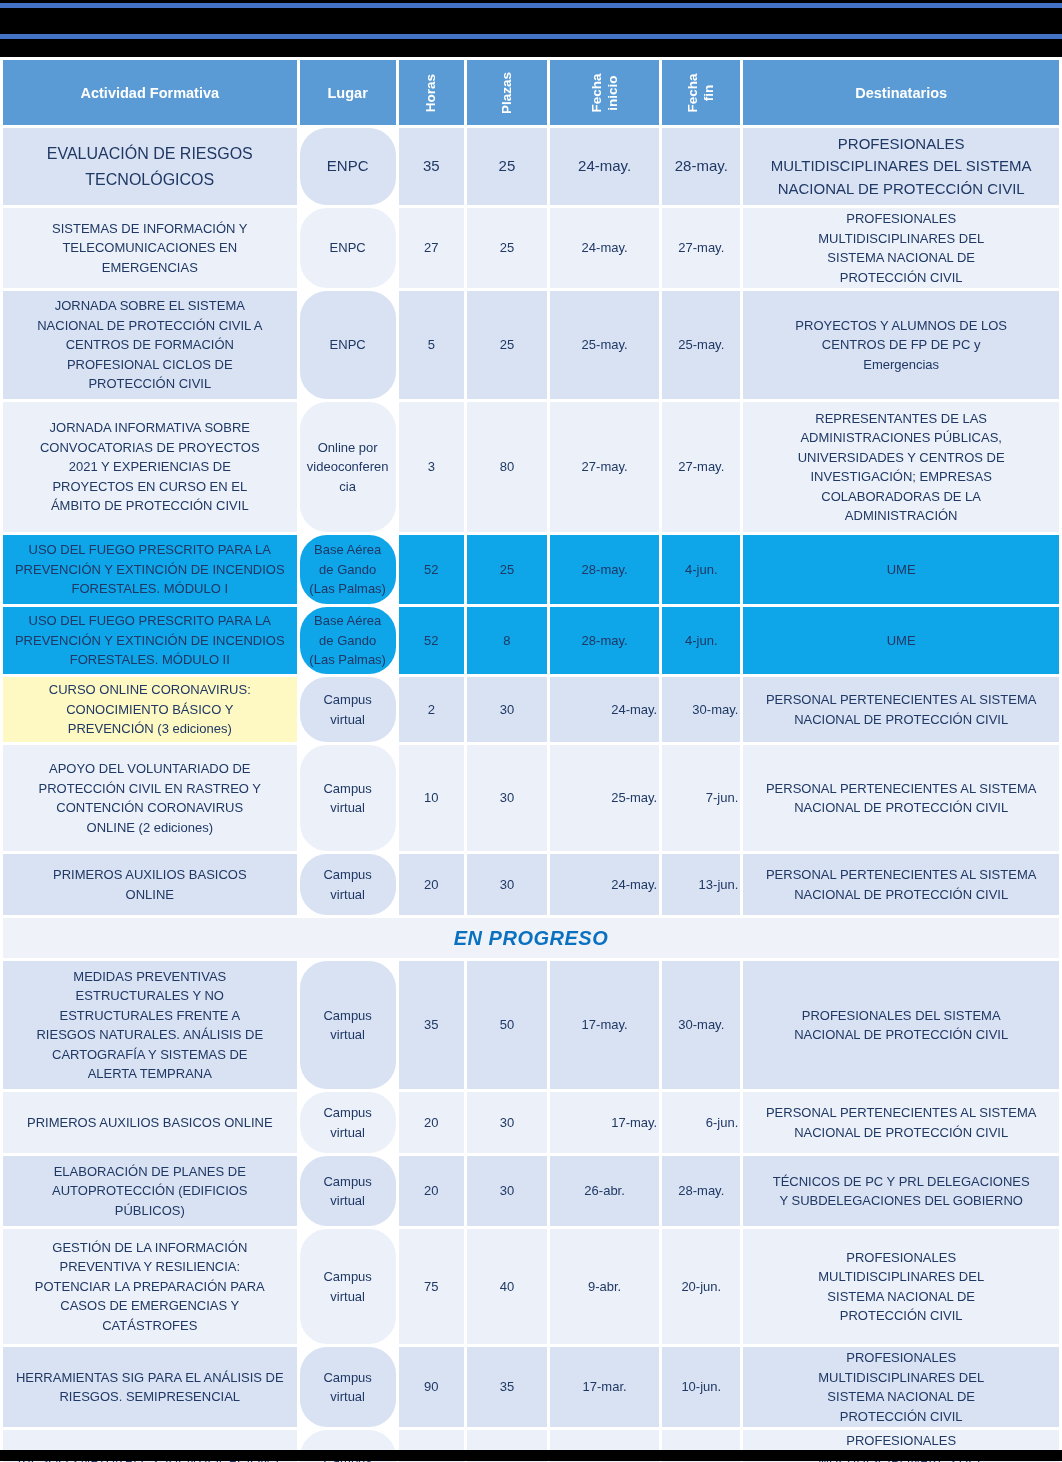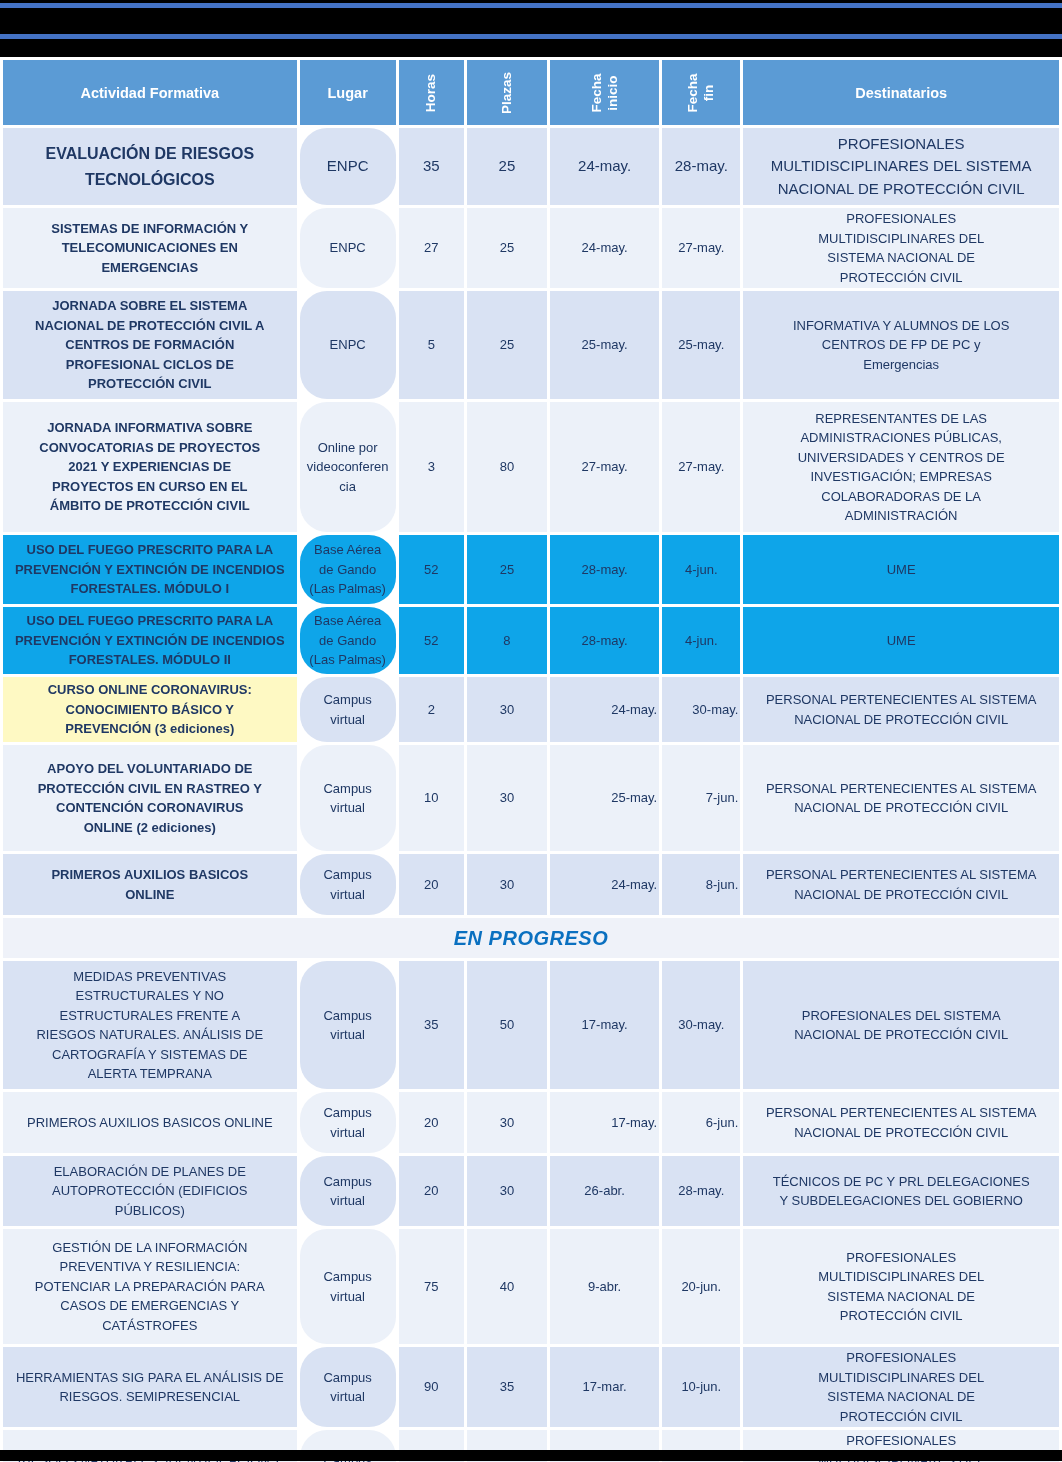--- a/index.html
+++ b/index.html
@@ -25,21 +25,21 @@
     white-space:pre-line;font-size:13.5px;line-height:1.2;text-align:center;width:80px;}
 
   td{color:#1F3864;font-size:13px;line-height:1.5;text-align:center;
      vertical-align:middle;padding:1px 3px;overflow:hidden;}
 
   tr.band-a td{background:#D9E2F3}
   tr.band-b td{background:#ECF1F9}
   tr.band-hl td{background:#0ea5e9}
   tr.white-first td.act{background:#fef9c3}
 
-  tr.act-bold td.act{font-weight:bold}
+  tr.act-bold td.act{font-weight:normal}
   td.act{padding:1px 28px}
   tr.act-tight td.act{padding:1px 3px}
 
   td.lugar{padding:1px 5px;overflow-wrap:break-word;word-wrap:break-word;border-radius:27px;}
   tr.lugar-tight td.lugar{padding:1px 9px}
 
   td.dest{padding:1px 10px}
   tr.dest-narrow td.dest{padding:1px 45px}
   tr.dest-mid td.dest{padding:1px 26px}
   tr.dest-tight td.dest{padding:11px 2px}
@@ -125,21 +125,21 @@
         <td class="dt">27-may.</td>
         <td class="dest">PROFESIONALES MULTIDISCIPLINARES DEL SISTEMA NACIONAL DE PROTECCIÓN CIVIL</td>
       </tr>
       <tr class="r3 band-a act-bold dest-narrow">
         <td class="act">JORNADA SOBRE EL SISTEMA NACIONAL DE PROTECCIÓN CIVIL A CENTROS DE FORMACIÓN PROFESIONAL CICLOS DE PROTECCIÓN CIVIL</td>
         <td class="lugar">ENPC</td>
         <td>5</td>
         <td>25</td>
         <td class="dt">25-may.</td>
         <td class="dt">25-may.</td>
-        <td class="dest">INFORMATIVA Y ALUMNOS DE LOS CENTROS DE FP DE PC y Emergencias</td>
+        <td class="dest">PROYECTOS Y ALUMNOS DE LOS CENTROS DE FP DE PC y Emergencias</td>
       </tr>
       <tr class="r4 band-b act-bold dest-narrow">
         <td class="act">JORNADA INFORMATIVA SOBRE CONVOCATORIAS DE PROYECTOS 2021 Y EXPERIENCIAS DE PROYECTOS EN CURSO EN EL ÁMBITO DE PROTECCIÓN CIVIL</td>
         <td class="lugar">Online por videoconferencia</td>
         <td>3</td>
         <td>80</td>
         <td class="dt">27-may.</td>
         <td class="dt">27-may.</td>
         <td class="dest">REPRESENTANTES DE LAS ADMINISTRACIONES PÚBLICAS, UNIVERSIDADES Y CENTROS DE INVESTIGACIÓN; EMPRESAS COLABORADORAS DE LA ADMINISTRACIÓN</td>
       </tr>
@@ -178,21 +178,21 @@
         <td class="dt">25-may.</td>
         <td class="dt">7-jun.</td>
         <td class="dest">PERSONAL PERTENECIENTES AL SISTEMA NACIONAL DE PROTECCIÓN CIVIL</td>
       </tr>
       <tr class="r9 band-a act-bold dates-right dest-tight">
         <td class="act">PRIMEROS AUXILIOS BASICOS ONLINE</td>
         <td class="lugar">Campus virtual</td>
         <td>20</td>
         <td>30</td>
         <td class="dt">24-may.</td>
-        <td class="dt">8-jun.</td>
+        <td class="dt">13-jun.</td>
         <td class="dest">PERSONAL PERTENECIENTES AL SISTEMA NACIONAL DE PROTECCIÓN CIVIL</td>
       </tr>
       <tr class="rsep sep">
         <td colspan="7">EN PROGRESO</td>
       </tr>
       <tr class="r10 band-a dest-narrow">
         <td class="act">MEDIDAS PREVENTIVAS ESTRUCTURALES Y NO ESTRUCTURALES FRENTE A RIESGOS NATURALES. ANÁLISIS DE CARTOGRAFÍA Y SISTEMAS DE ALERTA TEMPRANA</td>
         <td class="lugar">Campus virtual</td>
         <td>35</td>
         <td>50</td>

